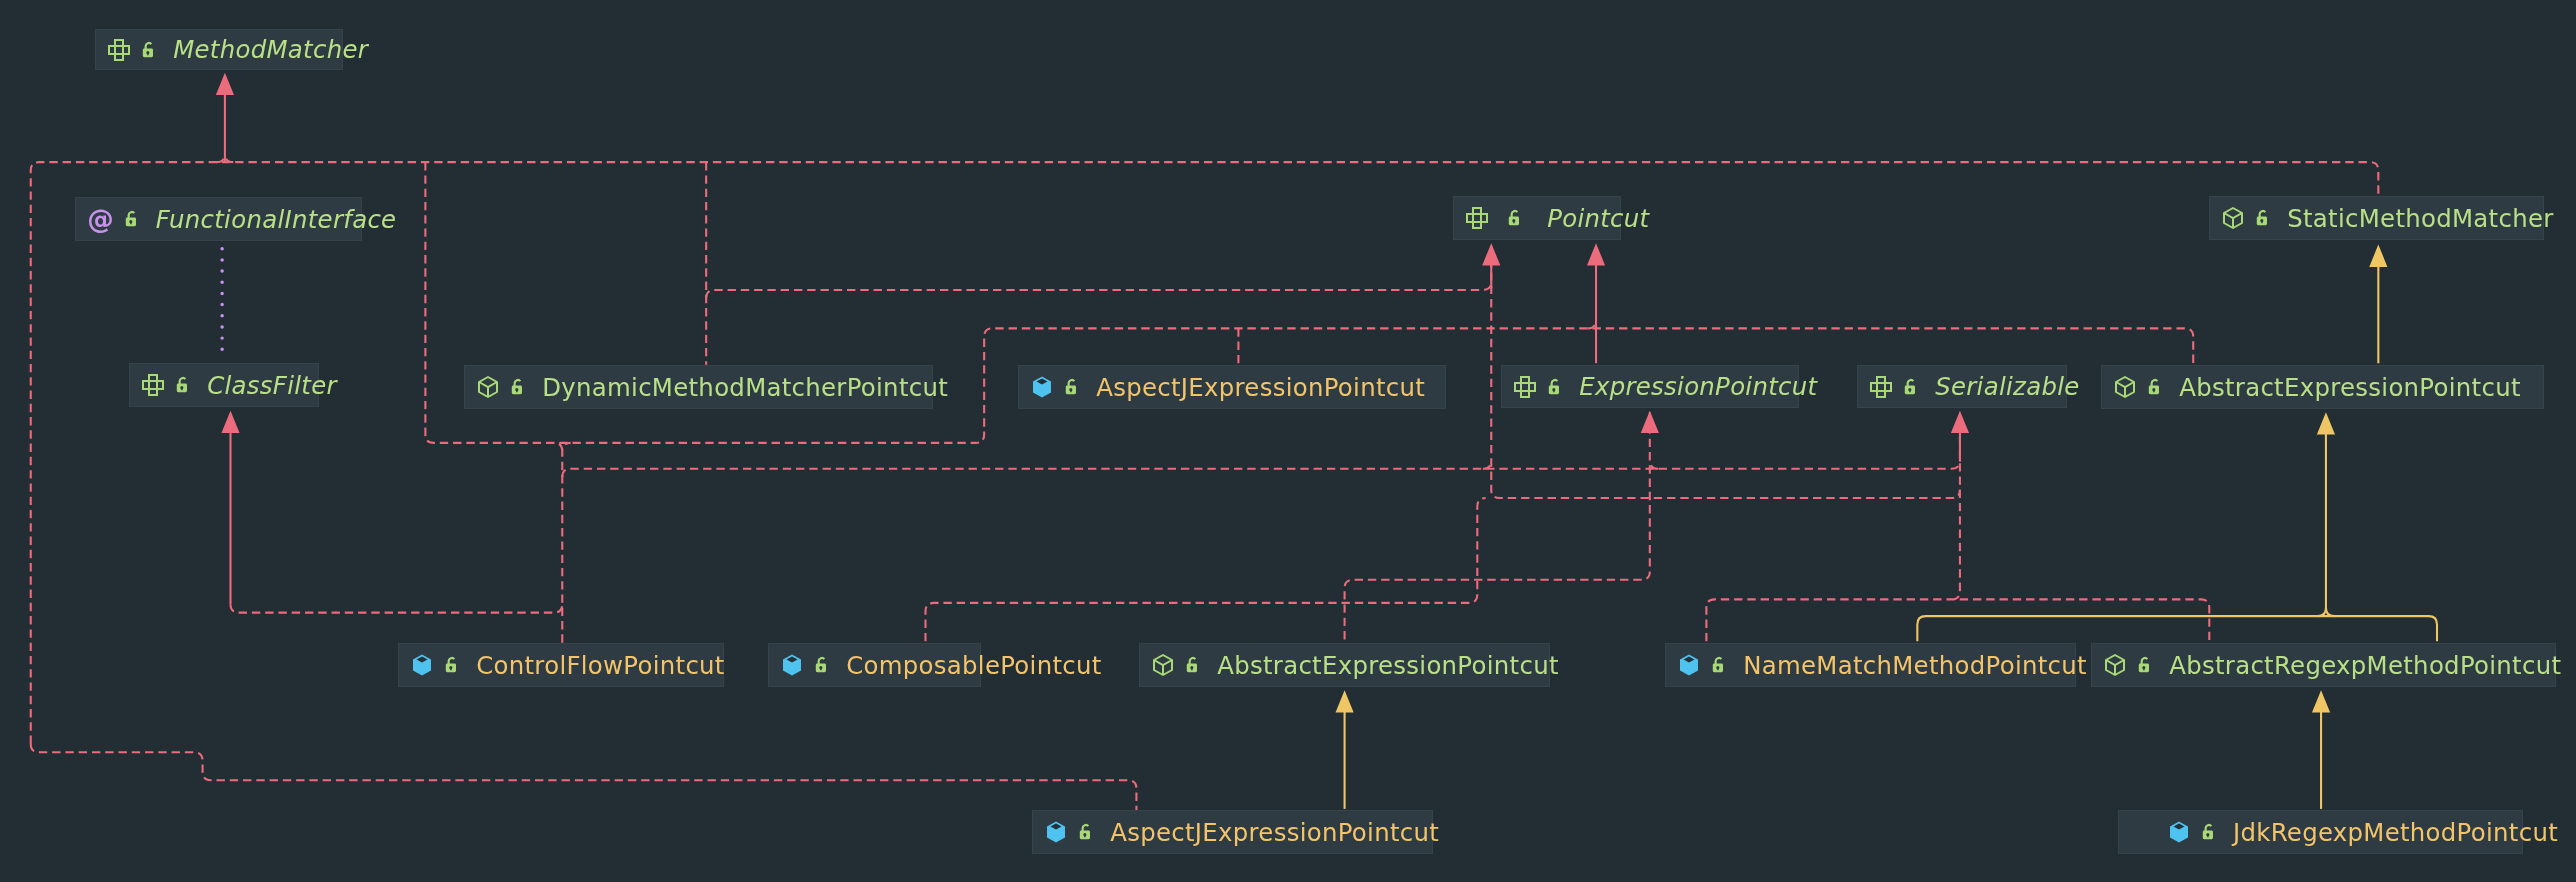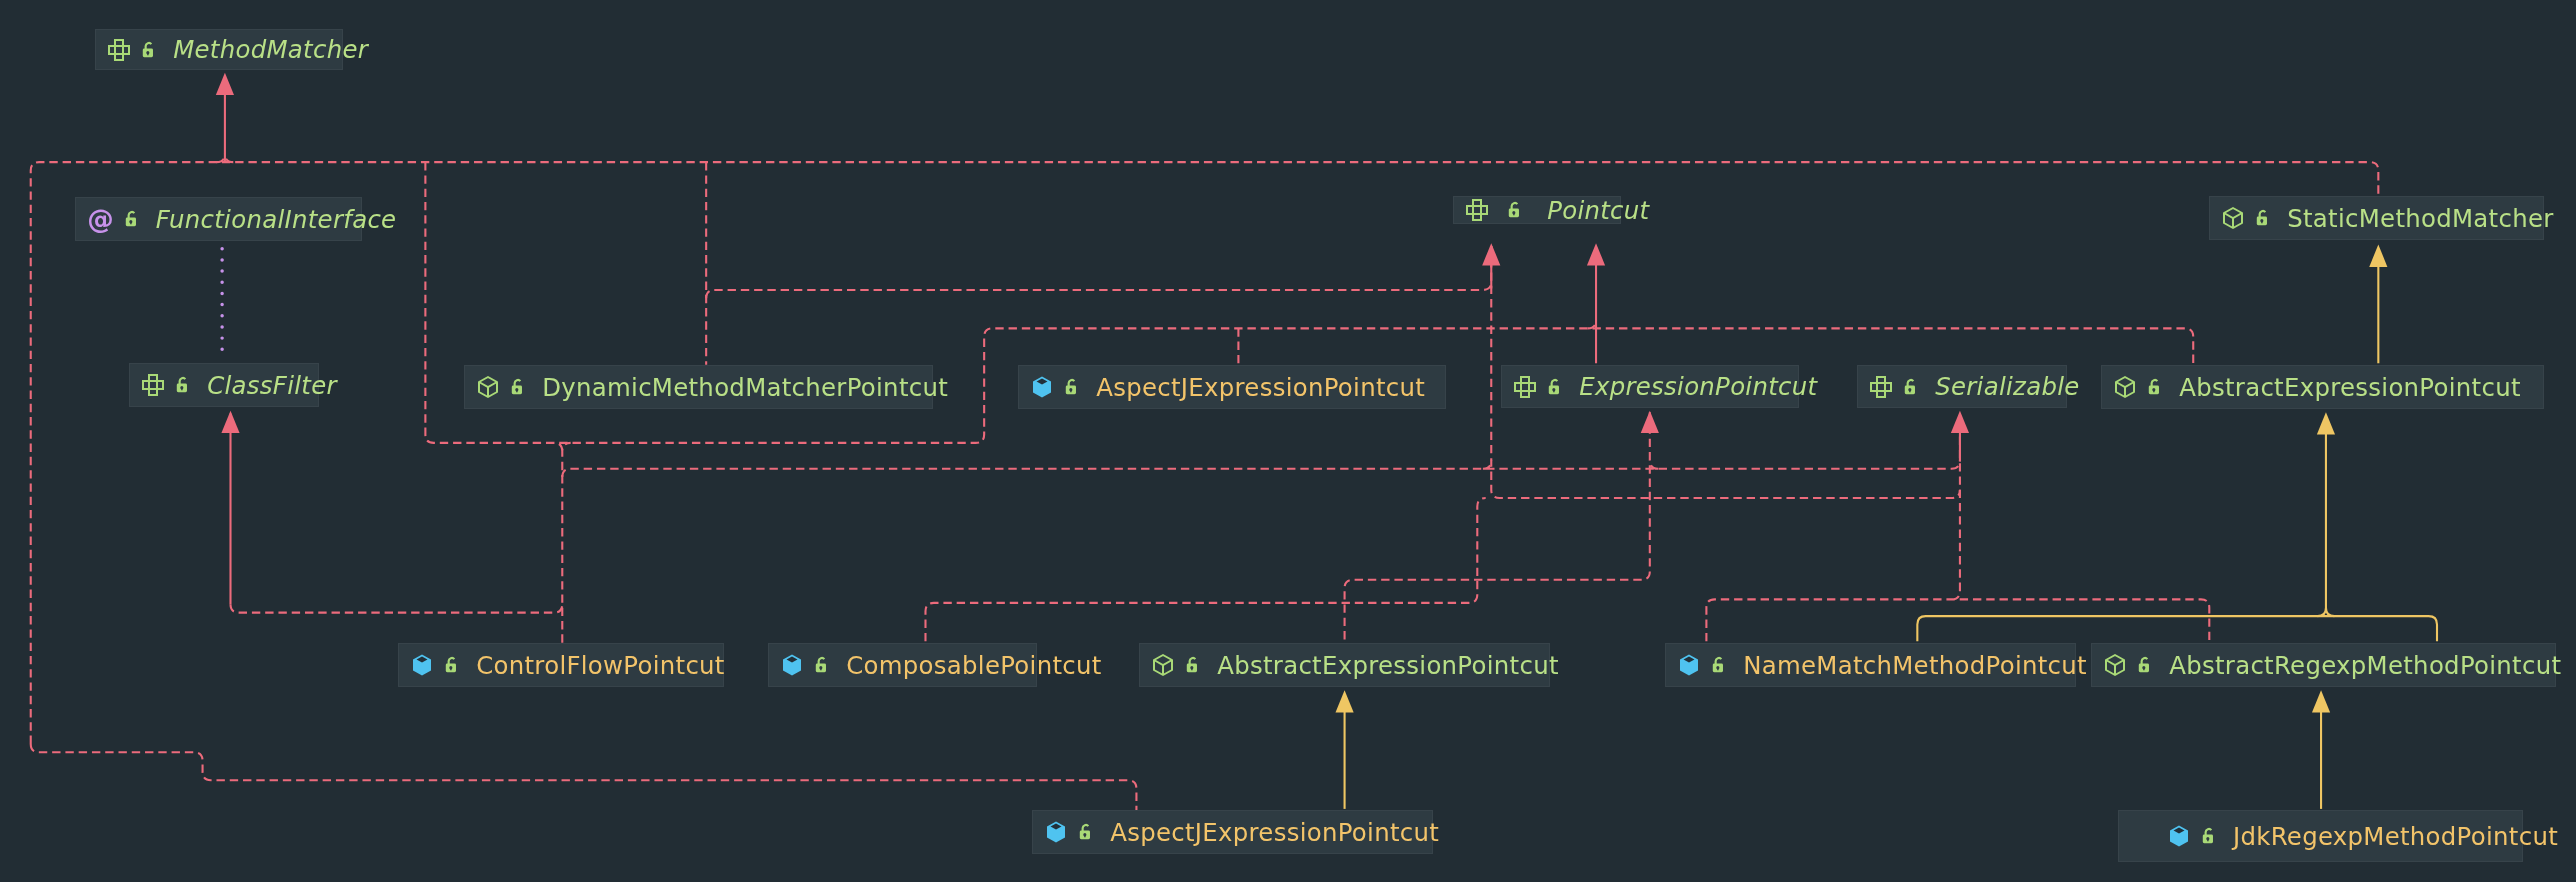--- a/index.html
+++ b/index.html
@@ -100,21 +100,21 @@
       <span class="ticon">
         <svg width="17" height="19.6" viewBox="0 0 20 24">
           <path d="M6.5 11V7.5A4 4 0 0 1 13.5 5" fill="none" stroke="#A9D977" stroke-width="2.6"></path>
           <rect x="3" y="10.5" width="12.5" height="10.5" rx="1.8" fill="#A9D977"></rect>
           <circle cx="9.2" cy="15.5" r="1.9" fill="#2E3B42"></circle>
           <rect x="8.4" y="15.5" width="1.7" height="3.2" fill="#2E3B42"></rect>
         </svg>
       </span>
       <span class="label">FunctionalInterface</span>
     </div>
-    <div class="node kind-interface" style="left: 1453px; top: 196px; width: 168px; height: 28px; gap: 17px;">
+    <div class="node kind-interface" style="left: 1453px; top: 196px; width: 168px; height: 44px; gap: 17px;">
       <span class="ticon">
         <svg width="24" height="24" viewBox="0 0 24 24">
           <path d="M8 2h8v6h6v8h-6v6H8v-6H2V8h6z" fill="none" stroke="#A9D977" stroke-width="2"></path>
           <path d="M8 8h8M8 16h8M8 8v8M16 8v8" fill="none" stroke="#A9D977" stroke-width="2"></path>
         </svg>
       </span>
       <span class="ticon">
         <svg width="17" height="19.6" viewBox="0 0 20 24">
           <path d="M6.5 11V7.5A4 4 0 0 1 13.5 5" fill="none" stroke="#A9D977" stroke-width="2.6"></path>
           <rect x="3" y="10.5" width="12.5" height="10.5" rx="1.8" fill="#A9D977"></rect>
@@ -253,21 +253,21 @@
       <span class="ticon">
         <svg width="17" height="19.6" viewBox="0 0 20 24">
           <path d="M6.5 11V7.5A4 4 0 0 1 13.5 5" fill="none" stroke="#A9D977" stroke-width="2.6"></path>
           <rect x="3" y="10.5" width="12.5" height="10.5" rx="1.8" fill="#A9D977"></rect>
           <circle cx="9.2" cy="15.5" r="1.9" fill="#2E3B42"></circle>
           <rect x="8.4" y="15.5" width="1.7" height="3.2" fill="#2E3B42"></rect>
         </svg>
       </span>
       <span class="label">ControlFlowPointcut</span>
     </div>
-    <div class="node kind-class" style="left: 768px; top: 643px; width: 269px; height: 44px;">
+    <div class="node kind-class" style="left: 768px; top: 643px; width: 213px; height: 44px;">
       <span class="ticon">
         <svg width="24" height="24" viewBox="0 0 24 24">
           <path d="M12 1.5 21 6.5v11l-9 5-9-5v-11z" fill="#4FC3F0"></path>
           <path d="M12 3.5 17.5 6.5 12 9.5 6.5 6.5z" fill="#22313A"></path>
         </svg>
       </span>
       <span class="ticon">
         <svg width="17" height="19.6" viewBox="0 0 20 24">
           <path d="M6.5 11V7.5A4 4 0 0 1 13.5 5" fill="none" stroke="#A9D977" stroke-width="2.6"></path>
           <rect x="3" y="10.5" width="12.5" height="10.5" rx="1.8" fill="#A9D977"></rect>
@@ -338,21 +338,21 @@
       <span class="ticon">
         <svg width="17" height="19.6" viewBox="0 0 20 24">
           <path d="M6.5 11V7.5A4 4 0 0 1 13.5 5" fill="none" stroke="#A9D977" stroke-width="2.6"></path>
           <rect x="3" y="10.5" width="12.5" height="10.5" rx="1.8" fill="#A9D977"></rect>
           <circle cx="9.2" cy="15.5" r="1.9" fill="#2E3B42"></circle>
           <rect x="8.4" y="15.5" width="1.7" height="3.2" fill="#2E3B42"></rect>
         </svg>
       </span>
       <span class="label">AbstractRegexpMethodPointcut</span>
     </div>
-    <div class="node kind-class" style="left: 2118px; top: 810px; width: 405px; height: 52px; padding-left: 48px;">
+    <div class="node kind-class" style="left: 2118px; top: 810px; width: 405px; height: 44px; padding-left: 48px;">
       <span class="ticon">
         <svg width="24" height="24" viewBox="0 0 24 24">
           <path d="M12 1.5 21 6.5v11l-9 5-9-5v-11z" fill="#4FC3F0"></path>
           <path d="M12 3.5 17.5 6.5 12 9.5 6.5 6.5z" fill="#22313A"></path>
         </svg>
       </span>
       <span class="ticon">
         <svg width="17" height="19.6" viewBox="0 0 20 24">
           <path d="M6.5 11V7.5A4 4 0 0 1 13.5 5" fill="none" stroke="#A9D977" stroke-width="2.6"></path>
           <rect x="3" y="10.5" width="12.5" height="10.5" rx="1.8" fill="#A9D977"></rect>

